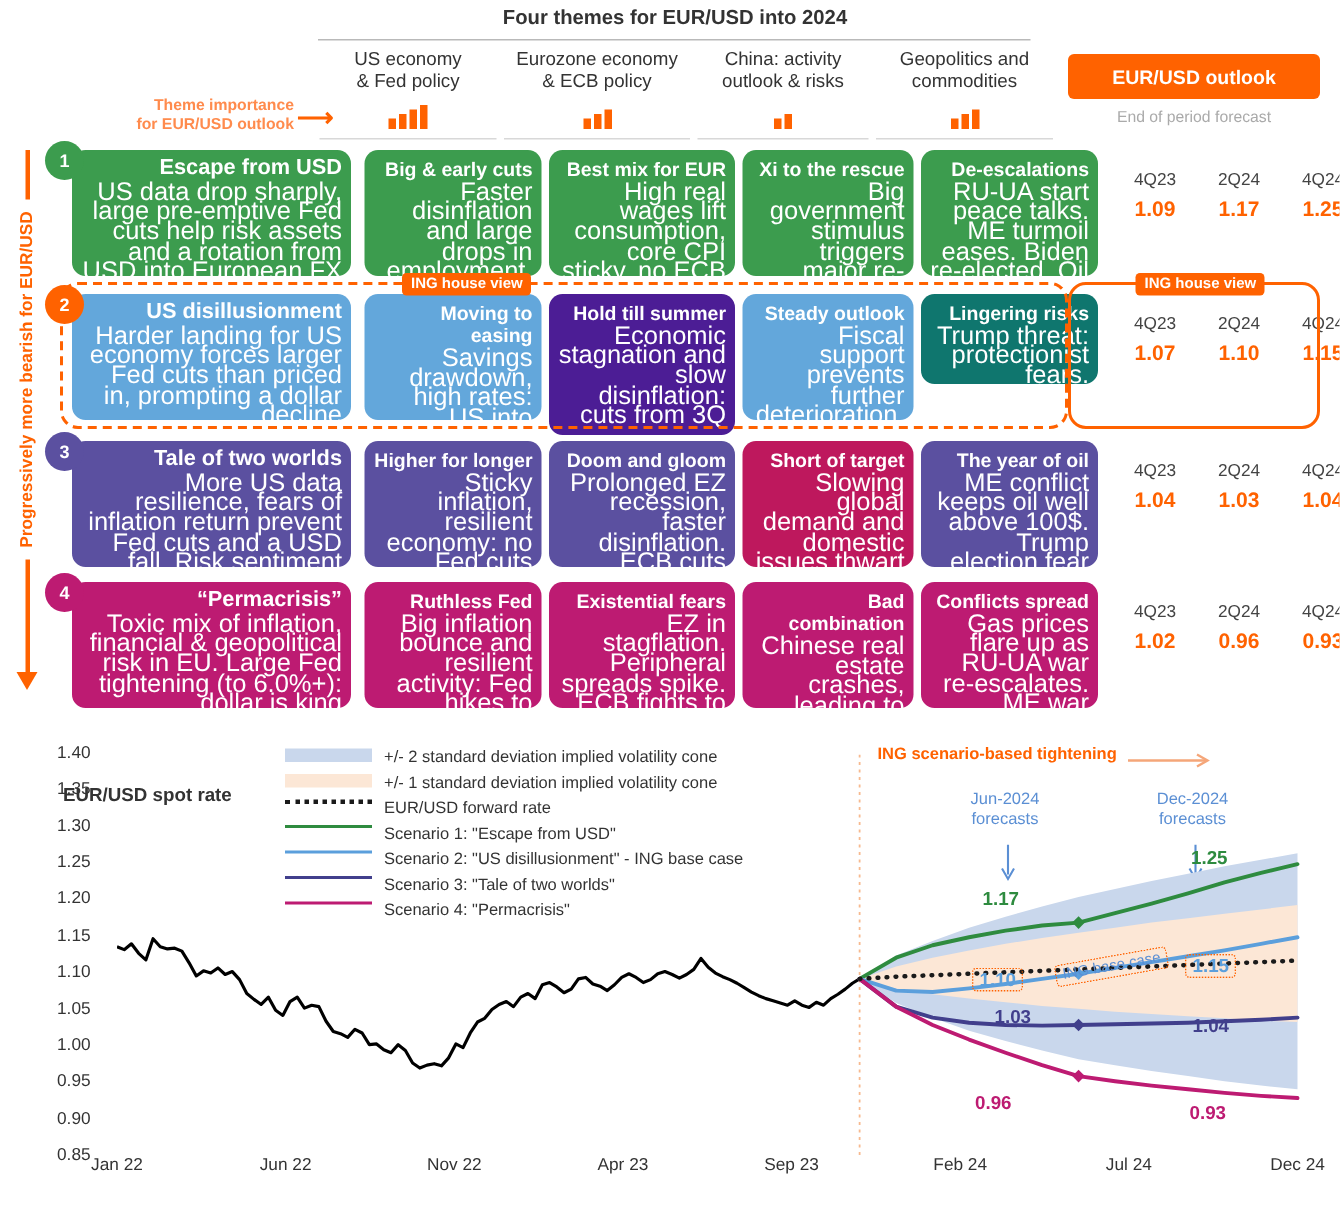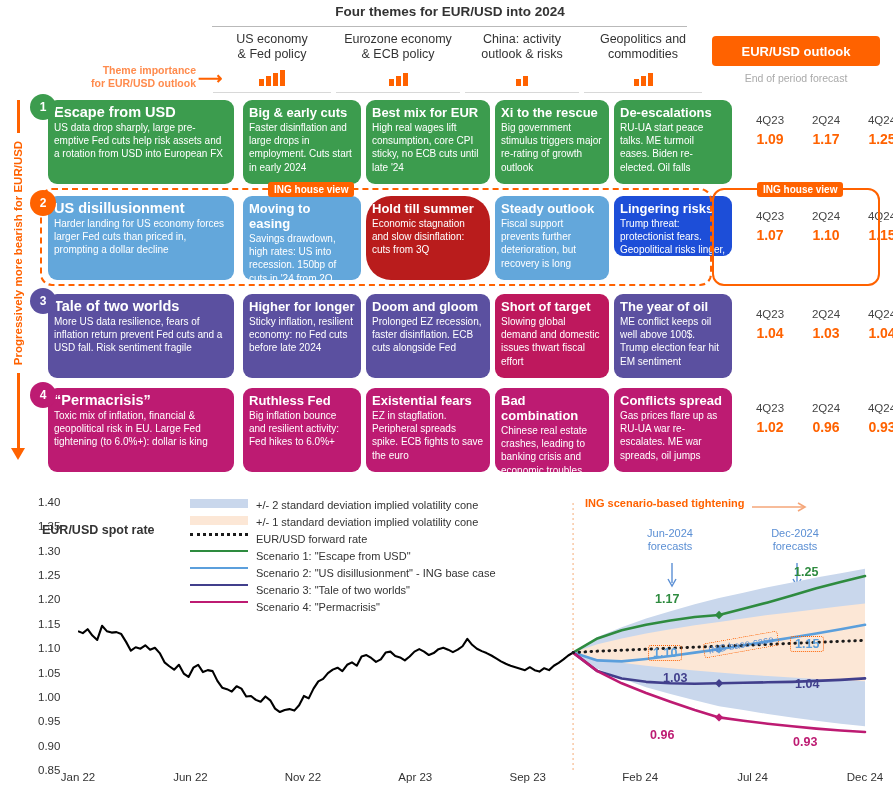--- a/index.html
+++ b/index.html
@@ -83,24 +83,24 @@
   .row { position: absolute; left: 30px; width: 800px; }
   .badge {
     position: absolute; left: 0px; top: -6px;
     width: 26px; height: 26px; border-radius: 50%;
     color: #fff; font-size: 12px; font-weight: bold;
     display: flex; align-items: center; justify-content: center;
     z-index: 5;
   }
   .card {
     position: absolute; border-radius: 9px; color: #fff;
-    padding: 5px 6px 4px; text-align: left;
+    padding: 5px 6px 4px; text-align: right;
   }
   .card .c-title { font-size: 13px; font-weight: bold; line-height: 15px; margin-bottom: 1px; }
-  .card .c-body  { font-size: 10px; line-height: 13.2px; }
+  .card .c-body  { font-size: 17px; line-height: 13.2px; }
   .card.lead { left: 18px; width: 186px; }
   .card.lead .c-title { font-size: 14.5px; }
   .card.c1 { left: 213px; width: 118px; }
   .card.c2 { left: 336px; width: 124px; }
   .card.c3 { left: 465px; width: 114px; }
   .card.c4 { left: 584px; width: 118px; }
 
   
   .fc { position: absolute; left: 712px; width: 168px; text-align: center; }
   .fc-row { display: flex; }
@@ -239,29 +239,29 @@
       <div class="row" style="top: 196px; height: 84px;">
         <div class="badge" style="background: rgb(255, 98, 0);">2</div>
         <div class="card lead" style="background: rgb(99, 167, 219); height: 84px;">
           <div class="c-title">US disillusionment</div>
           <div class="c-body">Harder landing for US economy forces larger Fed cuts than priced in, prompting a dollar decline</div>
         </div>
         <div class="card c1" style="background: rgb(99, 167, 219); height: 84px;">
           <div class="c-title">Moving to easing</div>
           <div class="c-body">Savings drawdown, high rates: US into recession. 150bp of cuts in '24 from 2Q</div>
         </div>
-        <div class="card c2" style="background: #b91c1c; height: 84px; border-radius: 25px;">
+        <div class="card c2" style="background: #4c1d95; height: 94px;">
           <div class="c-title">Hold till summer</div>
           <div class="c-body">Economic stagnation and slow disinflation: cuts from 3Q</div>
         </div>
         <div class="card c3" style="background: rgb(99, 167, 219); height: 84px;">
           <div class="c-title">Steady outlook</div>
           <div class="c-body">Fiscal support prevents further deterioration, but recovery is long</div>
         </div>
-        <div class="card c4" style="background: #1d4ed8; height: 60px;">
+        <div class="card c4" style="background: #0f766e; height: 60px;">
           <div class="c-title">Lingering risks</div>
           <div class="c-body">Trump threat: protectionist fears. Geopolitical risks linger, oil supported</div>
         </div>
         <div class="fc" style="top: 14px;">
           <div class="fc-row">
             <div class="fc-q">4Q23</div>
             <div class="fc-q">2Q24</div>
             <div class="fc-q">4Q24</div>
           </div>
           <div class="fc-row">

